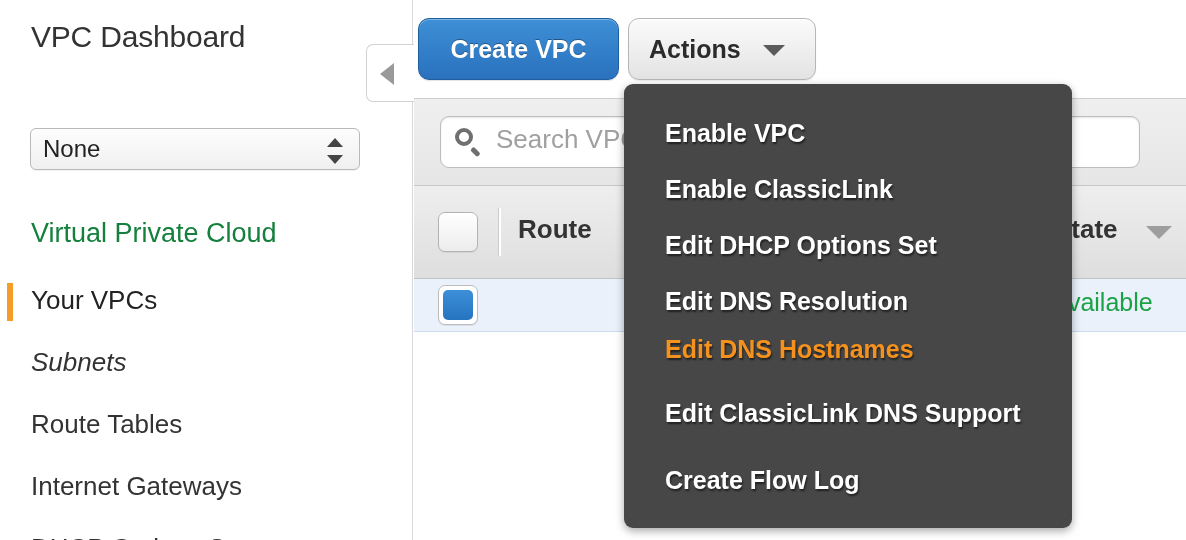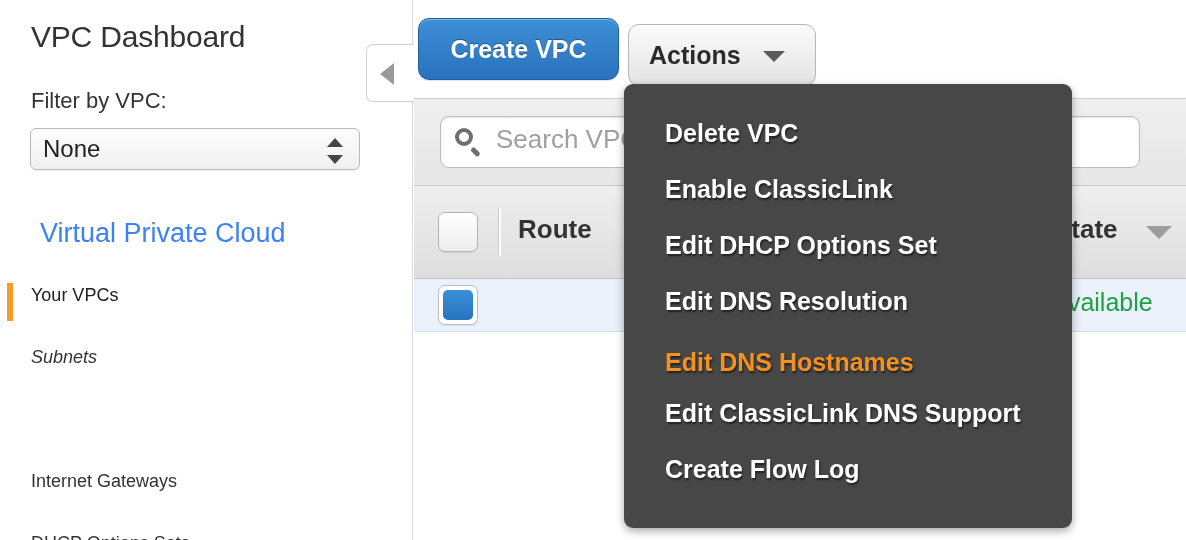--- a/index.html
+++ b/index.html
@@ -76,37 +76,37 @@
     left: 0;
     width: 0; height: 0;
     border-left: 8px solid transparent;
     border-right: 8px solid transparent;
   }
   .stepper .up { top: 1px;  border-bottom: 9px solid #444; }
   .stepper .dn { bottom: 1px; border-top: 9px solid #444; }
 
   .section-head {
     position: absolute;
-    left: 40px; top: 218px;
+    left: 31px; top: 218px;
     font-size: 27px;
-    color: #3b82f6;
+    color: #15803d;
     white-space: nowrap;
   }
 
   .nav-item {
     position: absolute;
     left: 0;
     width: 412px;
     height: 48px;
     box-sizing: border-box;
   }
   .nav-item .lbl {
     position: absolute;
     left: 31px; top: 7px;
-    font-size: 18px;
+    font-size: 26px;
     color: #333333;
     white-space: nowrap;
   }
   .nav-item.active .lbl { color: #222222; }
   .nav-accent {
     position: absolute;
     left: 7px; top: 5px;
     width: 6px; height: 38px;
     background: #F59C2B;
   }
@@ -161,21 +161,21 @@
   .btn-primary {
     left: 4px; top: 18px;
     width: 201px; height: 62px;
     background: linear-gradient(to bottom, #3d8fd6 0%, #2a71bd 100%);
     border: 1px solid #1f5f9e;
     color: #ffffff;
     text-shadow: 0 -1px 0 rgba(0,0,0,0.35);
     box-shadow: inset 0 1px 0 rgba(255,255,255,0.35), 0 1px 1px rgba(0,0,0,0.12);
   }
   .btn-secondary {
-    left: 214px; top: 24px;
+    left: 214px; top: 18px;
     width: 188px; height: 62px;
     background: linear-gradient(to bottom, #fbfbfb 0%, #e3e3e3 100%);
     border: 1px solid #b6b6b6;
     color: #2b2b2b;
     box-shadow: inset 0 1px 0 #ffffff, 0 1px 1px rgba(0,0,0,0.08);
     justify-content: flex-start;
   }
   .btn-secondary .lbl {
     margin-left: 20px;
   }
@@ -349,38 +349,40 @@
 </style>
 </head>
 <body>
 
 <div id="root">
 
   <div class="sidebar">
 
     <div class="dash-title">VPC Dashboard</div>
 
-    <div class="filter-label">Filter by VPC:</div>
 
     <div class="filter-select">
       <span class="val">None</span>
       <span class="stepper">
         <span class="tri up"></span>
         <span class="tri dn"></span>
       </span>
     </div>
 
     <div class="section-head">Virtual Private Cloud</div>
 
     <div class="nav-item active" style="top:278px;">
       <span class="nav-accent"></span>
       <span class="lbl">Your VPCs</span>
     </div>
     <div class="nav-item" style="top:340px;font-style:italic;">
       <span class="lbl">Subnets</span>
+    </div>
+    <div class="nav-item" style="top:402px;">
+      <span class="lbl">Route Tables</span>
     </div>
     <div class="nav-item" style="top:464px;">
       <span class="lbl">Internet Gateways</span>
     </div>
     <div class="nav-item" style="top:526px;">
       <span class="lbl">DHCP Options Sets</span>
     </div>
   </div>
 
   <div class="collapse-handle">
@@ -421,35 +423,35 @@
         <span class="chk checked">
           <span class="fill"></span>
         </span>
         <span class="td-state">available</span>
       </div>
     </div>
   </div>
 
   <div class="menu">
     <div class="menu-item" style="top:32px;">
-      <span class="mlbl">Delete VPC</span>
+      <span class="mlbl">Enable VPC</span>
     </div>
     <div class="menu-item" style="top:144px;">
       <span class="mlbl">Edit DHCP Options Set</span>
     </div>
     <div class="menu-item" style="top:88px;">
       <span class="mlbl">Enable ClassicLink</span>
     </div>
     <div class="menu-item" style="top:200px;padding-left:40px;">
       <span class="mlbl">Edit DNS Resolution</span>
     </div>
-    <div class="menu-item highlight" style="top:261px;">
+    <div class="menu-item highlight" style="top:248px;">
       <span class="mlbl">Edit DNS Hostnames</span>
     </div>
     <div class="menu-item" style="top:312px;">
       <span class="mlbl">Edit ClassicLink DNS Support</span>
     </div>
-    <div class="menu-item" style="top:368px;">
+    <div class="menu-item" style="top:379px;">
       <span class="mlbl">Create Flow Log</span>
     </div>
   </div>
 
 </div>
 
 </body></html>

